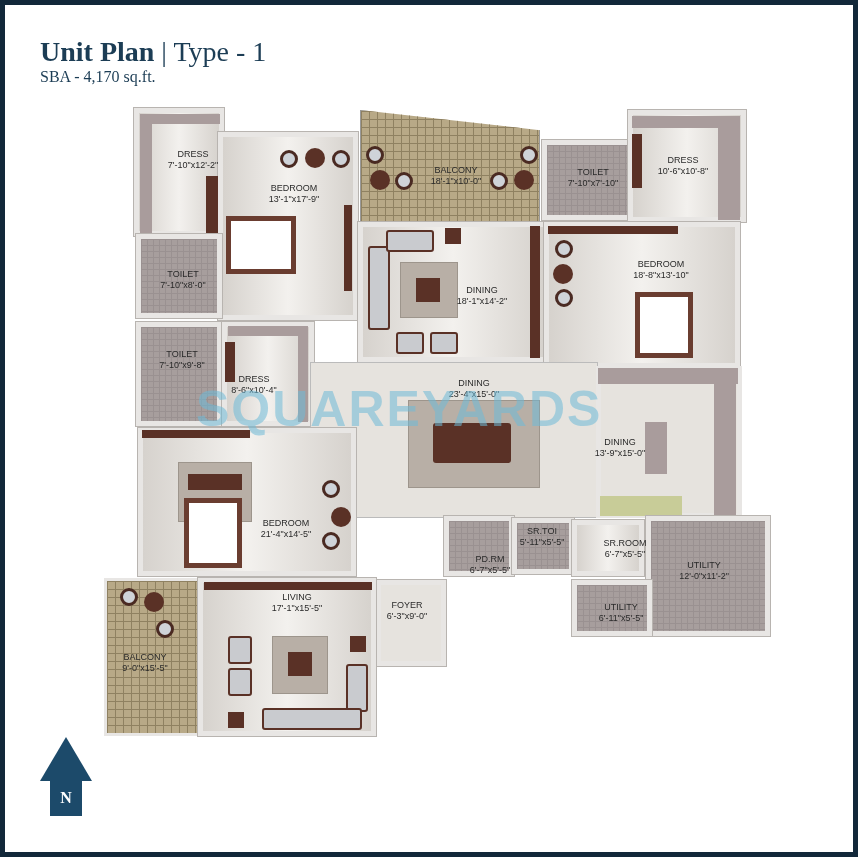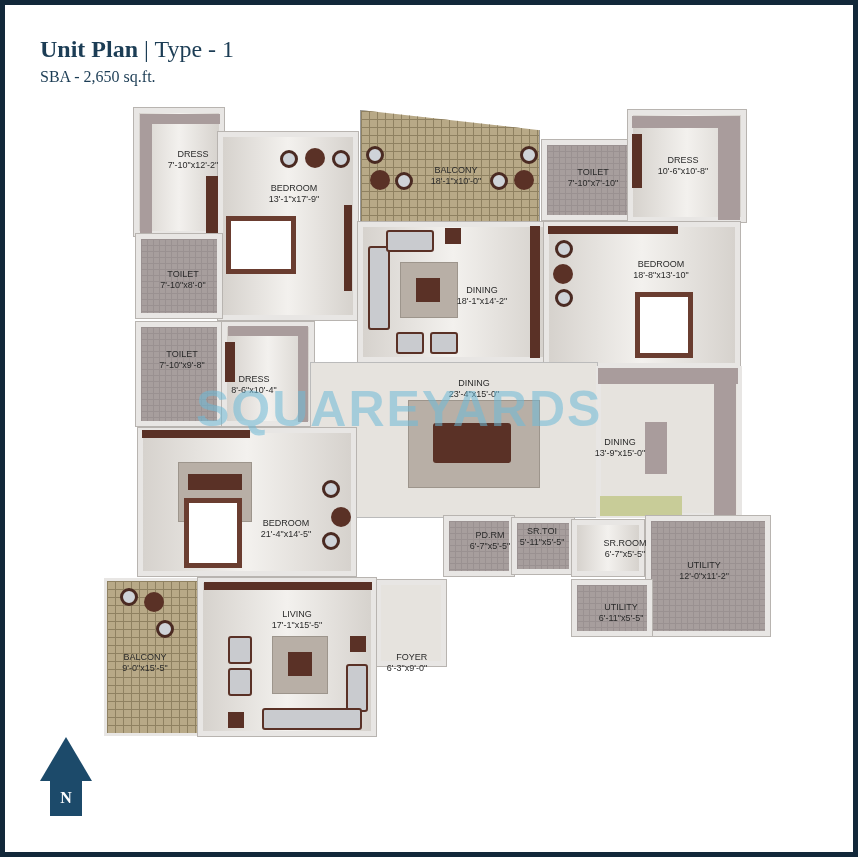--- a/index.html
+++ b/index.html
@@ -1,18 +1,18 @@
 <!DOCTYPE html>
 <html><head>
 <meta charset="utf-8">
 <style>
   html,body{margin:0;padding:0;}
   body{width:858px;height:857px;background:#12283a;position:relative;overflow:hidden;font-family:"Liberation Sans",sans-serif;}
   .sheet{position:absolute;left:5px;top:5px;width:848px;height:847px;background:#ffffff;}
-  .title{position:absolute;left:40px;top:36px;font-family:"Liberation Serif",serif;font-size:24px;color:#1c3d55;}
+  .title{position:absolute;left:40px;top:36px;font-family:"Liberation Serif",serif;font-size:28px;color:#1c3d55;}
   .title b{font-weight:bold;}
   .title .sep{color:#1c3d55;font-weight:normal;}
   .title .type{font-weight:normal;}
   .sba{position:absolute;left:40px;top:68px;font-family:"Liberation Serif",serif;font-size:16px;color:#1c3d55;}
   .plan{position:absolute;left:0;top:0;width:858px;height:857px;}
   .room{position:absolute;box-sizing:border-box;}
   .wall{border:5px solid #e8e6e4;outline:1px solid #b8b4b0;}
   .floor-light{background:linear-gradient(90deg,#d6d2cd 0%,#f3f1ee 50%,#d6d2cd 100%);}
   .floor-plain{background:#e6e3de;}
   .tile-grey{background-color:#a79e9d;background-image:linear-gradient(#9a9191 1px,transparent 1px),linear-gradient(90deg,#9a9191 1px,transparent 1px);background-size:6px 6px;}
@@ -33,21 +33,21 @@
 </head>
 <body>
 
 <div class="sheet"></div>
 
 <div class="title">
   <b>Unit Plan</b>
   <span class="sep">|</span>
   <span class="type">Type - 1</span>
 </div>
-<div class="sba">SBA - 2,650 sq.ft.</div>
+<div class="sba">SBA - 4,170 sq.ft.</div>
 
 <div class="plan">
 
   <div class="room wall floor-light" style="left:134px;top:108px;width:90px;height:128px;"></div>
   <div class="counter" style="left:140px;top:114px;width:12px;height:120px;"></div>
   <div class="counter" style="left:140px;top:114px;width:80px;height:10px;"></div>
 
   <div class="room wall floor-light" style="left:218px;top:132px;width:140px;height:188px;"></div>
   <div class="furn" style="left:206px;top:176px;width:12px;height:60px;"></div>
   <div class="furn" style="left:344px;top:205px;width:8px;height:86px;"></div>
@@ -185,45 +185,45 @@
       <div>23'-4"x15'-0"</div>
     </div>
   <div class="lbl" style="left:620px;top:437px;">
       <div>DINING</div>
       <div>13'-9"x15'-0"</div>
     </div>
   <div class="lbl" style="left:286px;top:518px;">
       <div>BEDROOM</div>
       <div>21'-4"x14'-5"</div>
     </div>
-  <div class="lbl" style="left:490px;top:530px;">
+  <div class="lbl" style="left:490px;top:554px;">
       <div>PD.RM</div>
       <div>6'-7"x5'-5"</div>
     </div>
   <div class="lbl" style="left:542px;top:526px;">
       <div>SR.TOI</div>
       <div>5'-11"x5'-5"</div>
     </div>
   <div class="lbl" style="left:625px;top:538px;">
       <div>SR.ROOM</div>
       <div>6'-7"x5'-5"</div>
     </div>
   <div class="lbl" style="left:704px;top:560px;">
       <div>UTILITY</div>
       <div>12'-0"x11'-2"</div>
     </div>
   <div class="lbl" style="left:621px;top:602px;">
       <div>UTILITY</div>
       <div>6'-11"x5'-5"</div>
     </div>
-  <div class="lbl" style="left:297px;top:609px;">
+  <div class="lbl" style="left:297px;top:592px;">
       <div>LIVING</div>
       <div>17'-1"x15'-5"</div>
     </div>
-  <div class="lbl" style="left:407px;top:652px;text-align:right;">
+  <div class="lbl" style="left:407px;top:600px;">
       <div>FOYER</div>
       <div>6'-3"x9'-0"</div>
     </div>
   <div class="lbl" style="left:145px;top:652px;">
       <div>BALCONY</div>
       <div>9'-0"x15'-5"</div>
     </div>
 </div>
 
 <div class="watermark">SQUAREYARDS</div>

